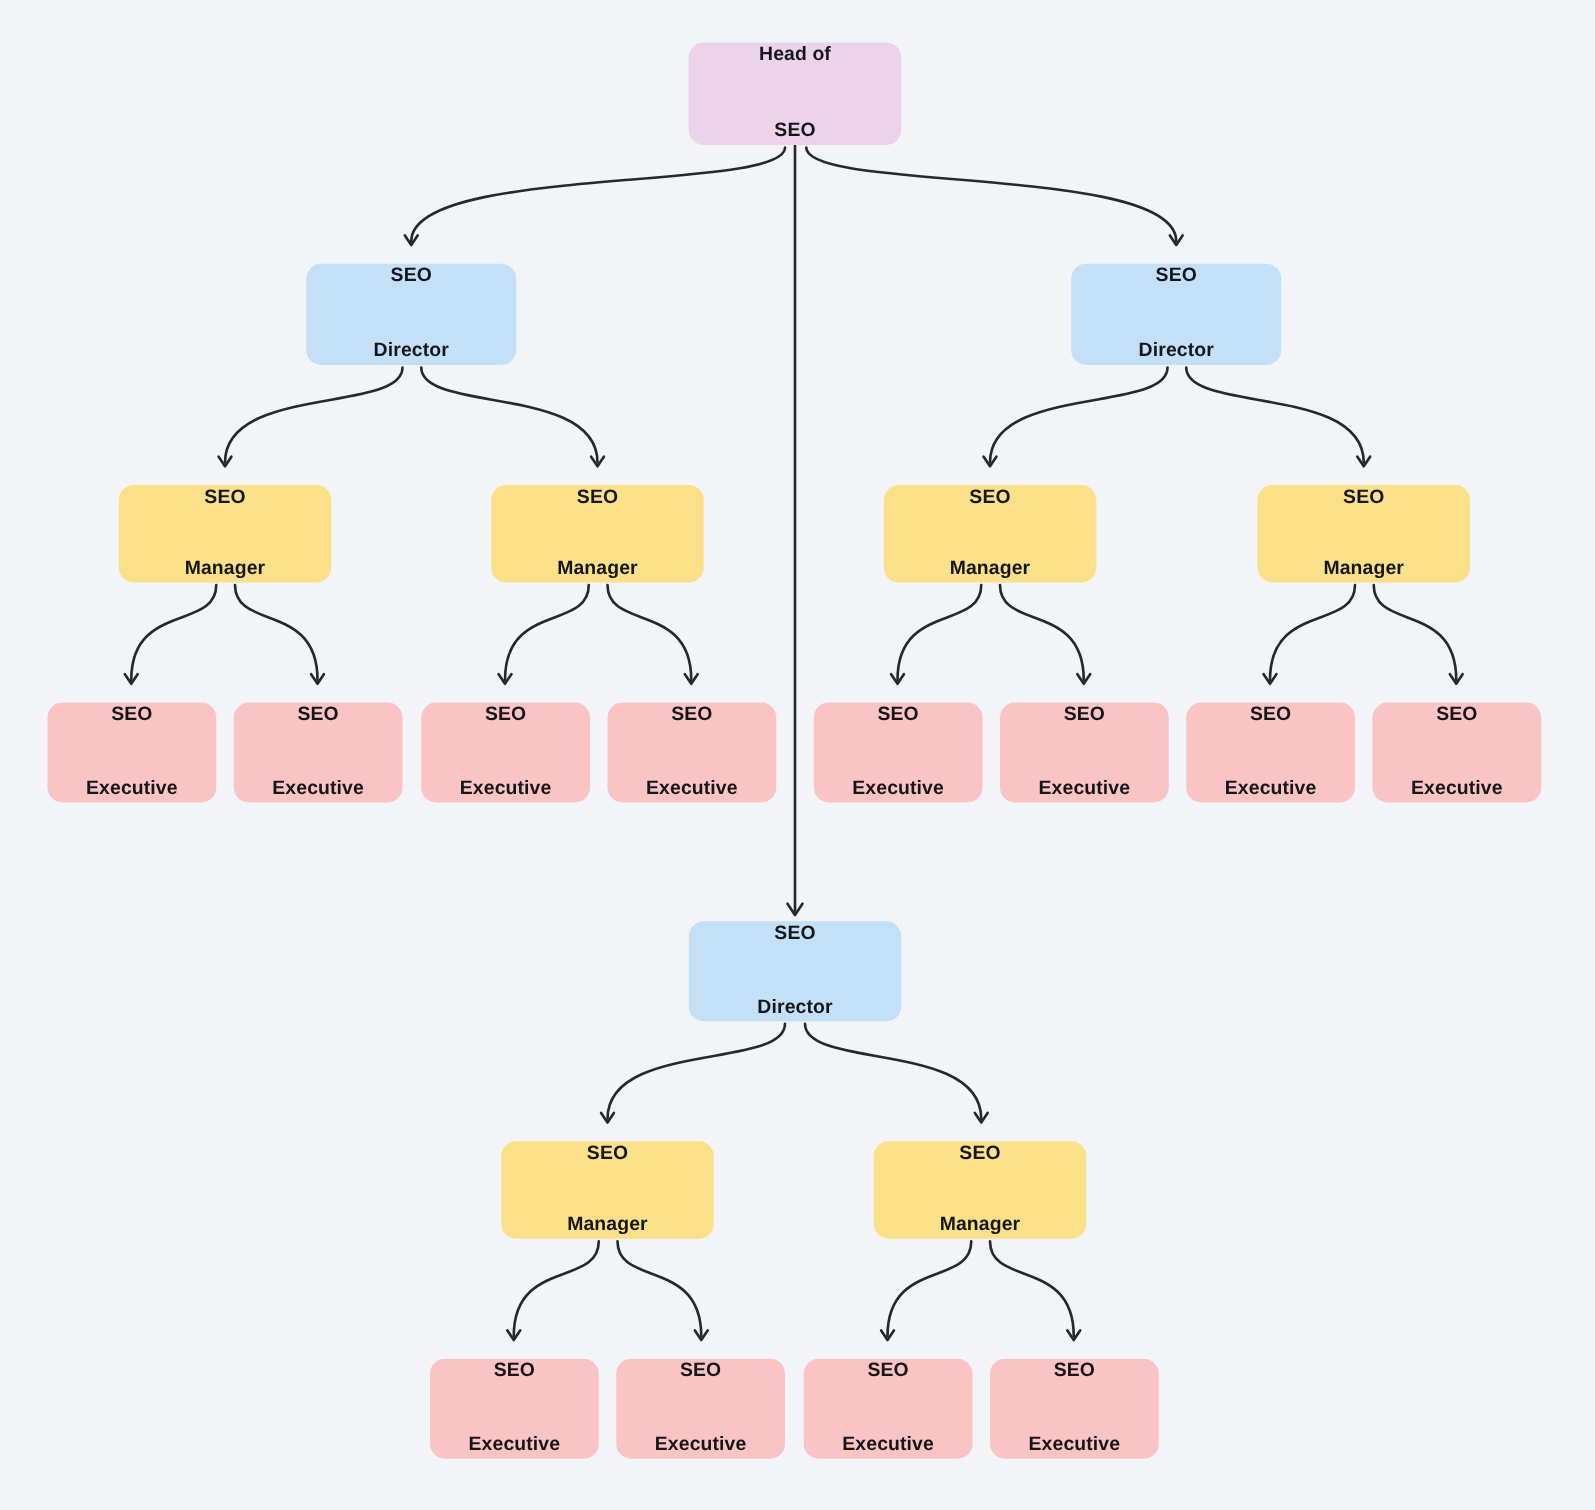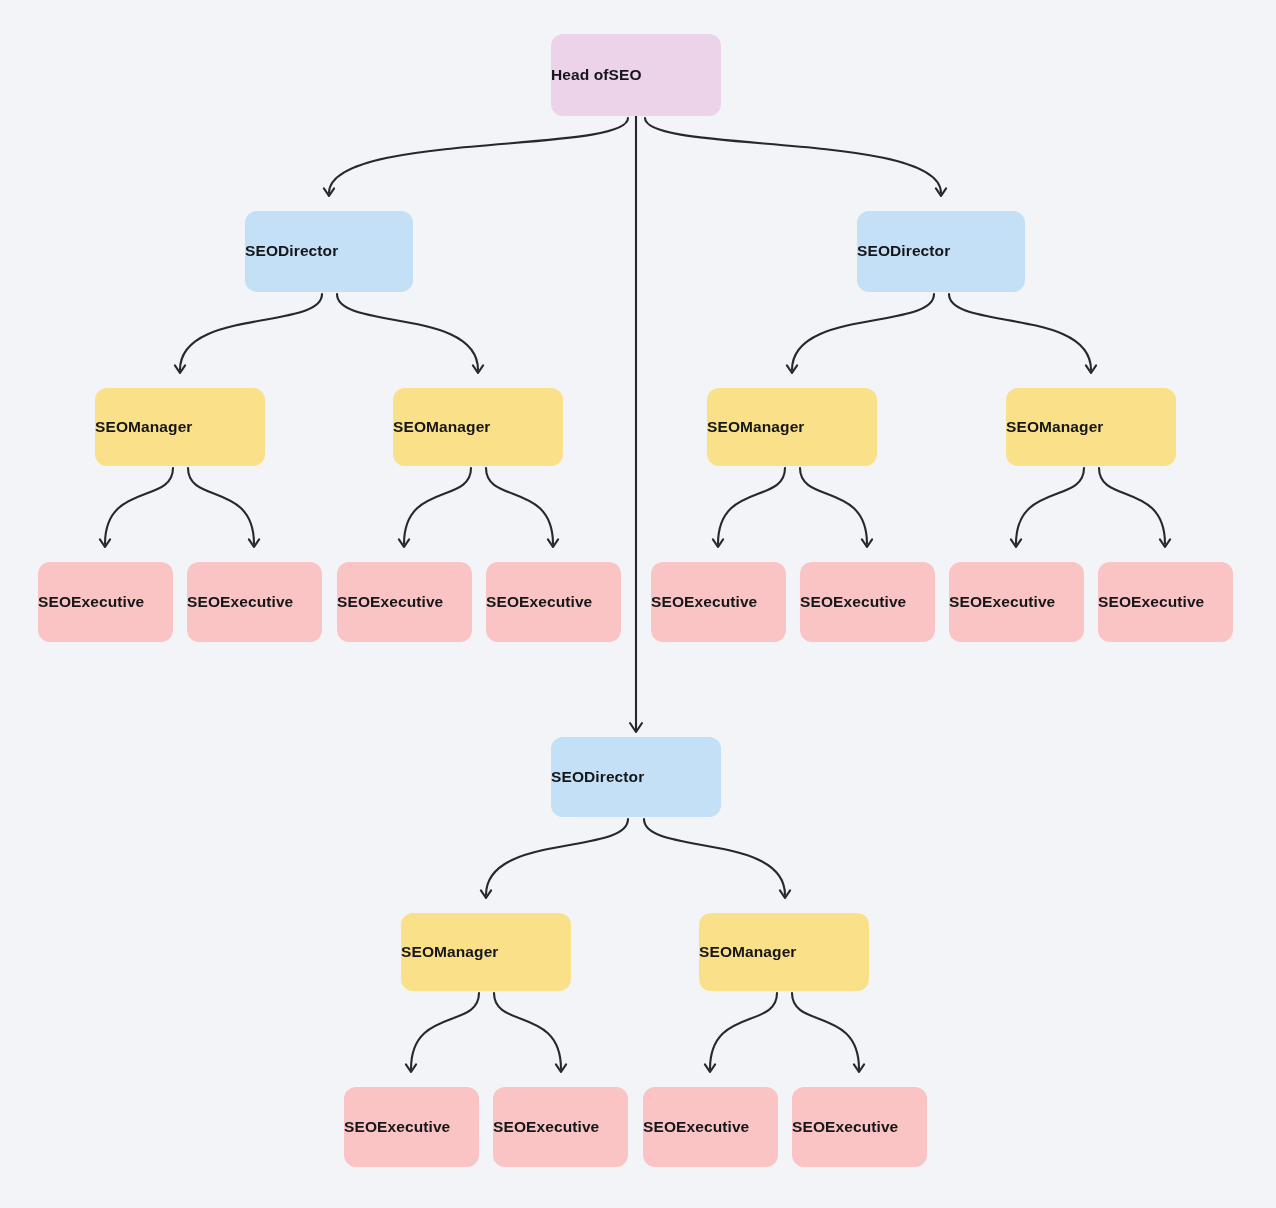--- a/index.html
+++ b/index.html
@@ -24,23 +24,23 @@
     top: 0;
     width: 1276px;
     height: 1208px;
     pointer-events: none;
   }
   .node {
     position: absolute;
     box-sizing: border-box;
     border-radius: 12px;
     display: flex;
-    flex-direction: row;
+    flex-direction: column;
     align-items: center;
-    justify-content: flex-start;
+    justify-content: space-between;
     text-align: center;
     color: #15161a;
     font-weight: bold;
     font-size: 15.5px;
     line-height: 1.35;
     letter-spacing: 0.1px;
     z-index: 2;
   }
   .node .line1, .node .line2 {
     display: block;

